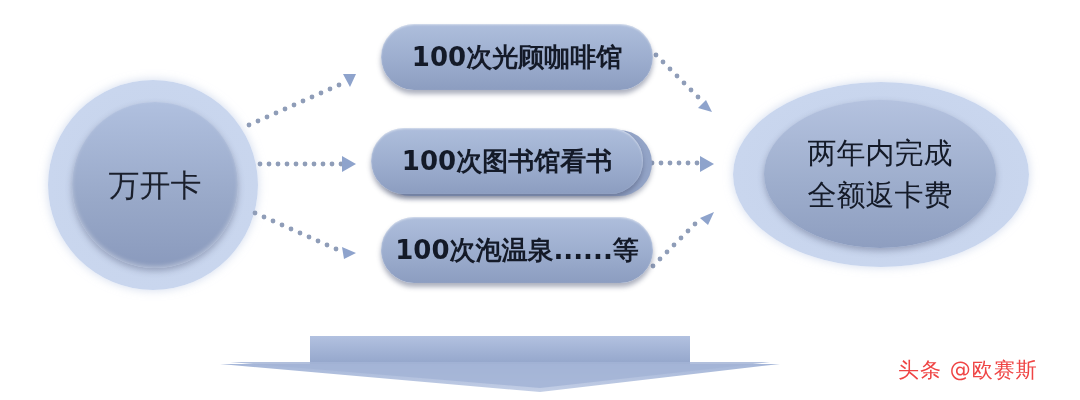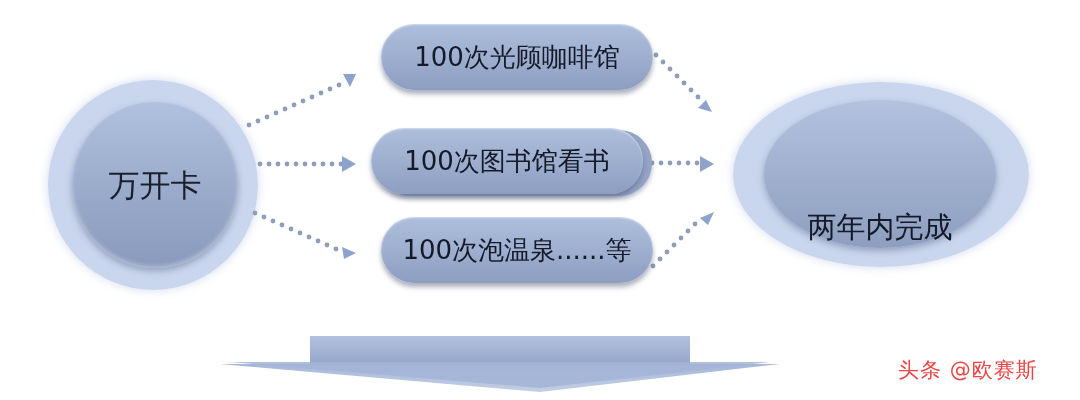--- a/index.html
+++ b/index.html
@@ -8,33 +8,33 @@
     background:radial-gradient(circle at 50% 50%,#c6d3ea 0%,#c9d6ee 70%,#d6e0f2 100%);
     box-shadow:0 0 10px rgba(180,195,225,.6);}
   .inner-circle{position:absolute;left:72px;top:102px;width:166px;height:166px;border-radius:50%;
     background:linear-gradient(180deg,#b0c0df 0%,#98a8c8 60%,#8a9abd 100%);
     box-shadow:0 3px 6px rgba(90,100,130,.45), inset 0 -2px 4px rgba(255,255,255,.35);
     display:flex;align-items:center;justify-content:center;}
   .circle-text{font-size:31px;line-height:44px;color:#1a1f2c;text-align:center;width:110px;}
   .pill{position:absolute;height:66px;border-radius:33px;
     background:linear-gradient(180deg,#aebedc 0%,#9cadce 55%,#8c9dc0 100%);
     box-shadow:0 4px 5px rgba(70,80,110,.45), inset 0 1px 2px rgba(255,255,255,.5);
-    display:flex;align-items:center;justify-content:center;}
+    display:flex;align-items:center;justify-content:center;font-weight:bold;}
   .pill-text{font-size:26px;color:#141a28;white-space:nowrap;}
   .pill1{left:381px;top:24px;width:272px;}
   .pill2{left:371px;top:128px;width:272px;}
   .pill2-back{position:absolute;left:378px;top:130px;width:274px;height:66px;border-radius:33px;background:#93a4c7;box-shadow:0 3px 5px rgba(70,80,110,.4);}
   .pill3{left:381px;top:217px;width:272px;}
   .outer-ellipse{position:absolute;left:733px;top:82px;width:296px;height:185px;border-radius:50%;
     background:radial-gradient(ellipse at 50% 50%,#c5d2ea 0%,#c9d6ee 70%,#d7e1f2 100%);
     box-shadow:0 0 10px rgba(180,195,225,.6);}
   .inner-ellipse{position:absolute;left:764px;top:100px;width:232px;height:148px;border-radius:50%;
     background:linear-gradient(180deg,#b4c2df 0%,#9eaecd 55%,#8e9ec0 100%);
     box-shadow:0 3px 6px rgba(90,100,130,.45);
-    display:flex;align-items:flex-end;justify-content:center;}
+    display:flex;align-items:center;justify-content:center;}
   .ellipse-text{font-size:29px;line-height:42px;color:#141a28;text-align:center;}
   svg.arrows{position:absolute;left:0;top:0;}
   .down-arrow{position:absolute;left:0;top:0;}
   .watermark{position:absolute;left:898px;top:356px;font-size:21px;color:#ef4444;letter-spacing:1px;
     text-shadow:0 0 2px #fff,0 0 2px #fff;}
 </style>
 </head>
 <body>
 
 <div class="outer-circle"></div>
@@ -134,20 +134,21 @@
   <span class="pill-text">100次图书馆看书</span>
 </div>
 <div class="pill pill3">
   <span class="pill-text">100次泡温泉......等</span>
 </div>
 
 <div class="outer-ellipse"></div>
 <div class="inner-ellipse">
   <div class="ellipse-text">
     <div>两年内完成</div>
+    <div>全额返卡费</div>
   </div>
 </div>
 
 <svg class="down-arrow" width="1080" height="400">
   <defs>
     <linearGradient id="ag" x1="0" y1="0" x2="0" y2="1">
       <stop offset="0" stop-color="#b2c1e0"></stop>
       <stop offset="1" stop-color="#94a6cb"></stop>
     </linearGradient>
     <linearGradient id="ag2" x1="0" y1="0" x2="0" y2="1">

